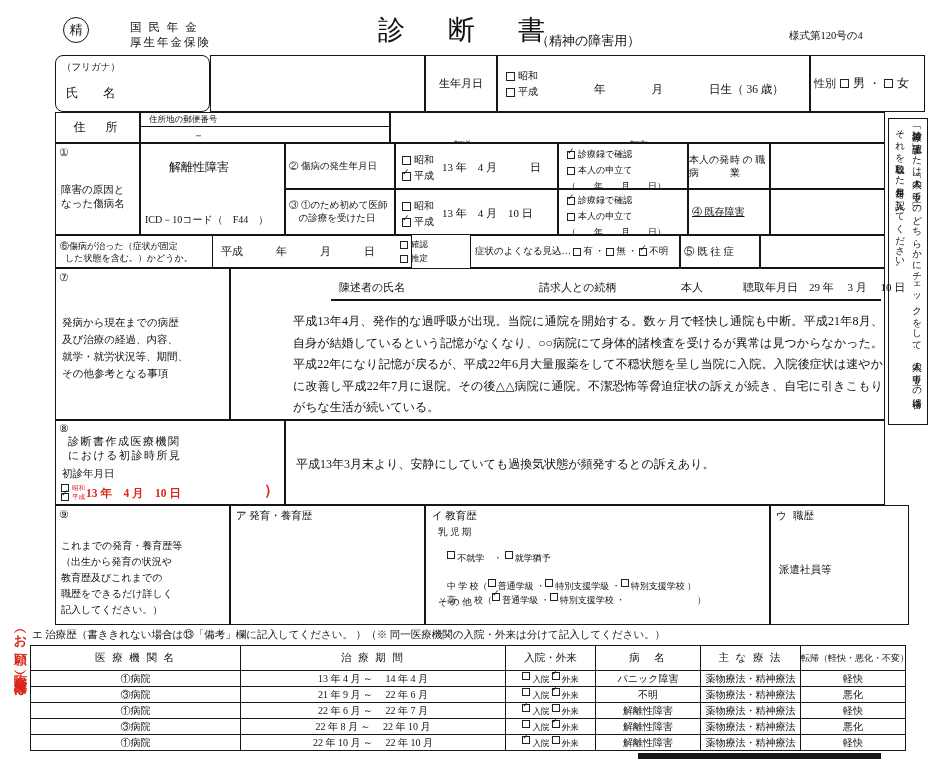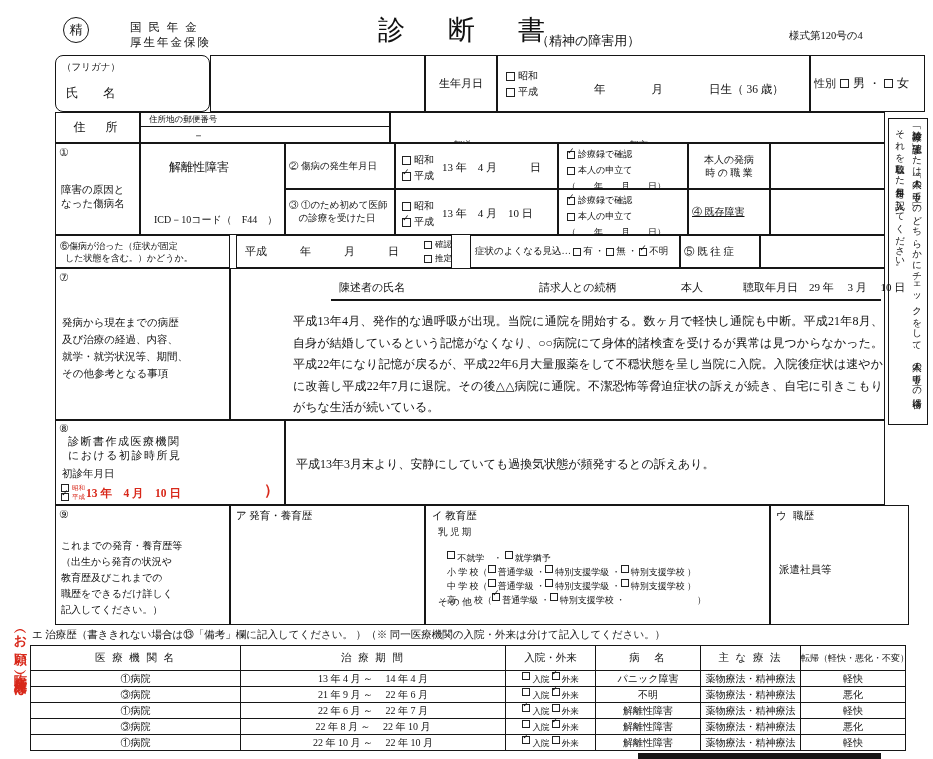--- a/index.html
+++ b/index.html
@@ -84,21 +84,21 @@
   </div>
 </div>
 
 <div class="cell" style="left:55px;top:143px;width:85px;height:92px;">
   <div class="t" style="left:3px;top:2px;font-size:11px;">①</div>
   <div class="t" style="left:5px;top:40px;font-size:10.5px;">障害の原因と</div>
   <div class="t" style="left:5px;top:54px;font-size:10.5px;">なった傷病名</div>
 </div>
 <div class="cell" style="left:140px;top:143px;width:145px;height:92px;">
   <div class="t" style="left:28px;top:16px;font-size:12px;">解離性障害</div>
-  <div class="t" style="left:4px;top:70px;font-size:10px;margin-left:9px;">ICD－10コード（　F44　）</div>
+  <div class="t" style="left:4px;top:70px;font-size:10px;">ICD－10コード（　F44　）</div>
 </div>
 
 <div class="cell" style="left:285px;top:143px;width:110px;height:46px;
      display:flex;align-items:center;">
   <span style="font-size:9.5px;padding-left:3px;">② 傷病の発生年月日</span>
 </div>
 <div class="cell" style="left:395px;top:143px;width:163px;height:46px;">
   <div class="stack" style="left:6px;top:9px;font-size:10px;">
     <div class="ln"><span class="cb"></span><span>昭和</span></div>
     <div class="ln"><span class="cb checked"></span><span>平成</span></div>
@@ -106,21 +106,21 @@
   <div class="t" style="left:46px;top:17px;font-size:11px;">13 年　4 月　　　日</div>
 </div>
 <div class="cell" style="left:558px;top:143px;width:130px;height:46px;">
   <div class="stack" style="left:8px;top:4px;font-size:9px;gap:3px;">
     <div class="ln"><span class="cb sm checked"></span><span>診療録で確認</span></div>
     <div class="ln"><span class="cb sm"></span><span>本人の申立て</span></div>
     <div class="ln"><span>（　　年　　月　　日）</span></div>
   </div>
 </div>
 <div class="cell" style="left:688px;top:143px;width:82px;height:46px;
-     display:flex;flex-direction:column;align-items:center;justify-content:center;font-size:10px;line-height:1.35;">
+     display:flex;align-items:center;justify-content:center;font-size:10px;line-height:1.35;">
   <span>本人の発病</span>
   <span>時 の 職 業</span>
 </div>
 <div class="cell" style="left:770px;top:143px;width:115px;height:46px;"></div>
 
 <div class="cell" style="left:285px;top:189px;width:110px;height:46px;">
   <div class="t" style="left:3px;top:10px;font-size:9.5px;">③ ①のため初めて医師</div>
   <div class="t" style="left:3px;top:23px;font-size:9.5px;">　の診療を受けた日</div>
 </div>
 <div class="cell" style="left:395px;top:189px;width:163px;height:46px;">
@@ -140,21 +140,21 @@
 <div class="cell" style="left:688px;top:189px;width:82px;height:46px;
      display:flex;align-items:center;text-decoration:underline;">
   <span style="font-size:10px;padding-left:3px;">④ 既存障害</span>
 </div>
 <div class="cell" style="left:770px;top:189px;width:115px;height:46px;"></div>
 
 <div class="cell" style="left:55px;top:235px;width:175px;height:33px;">
   <div class="t" style="left:4px;top:5px;font-size:9px;">⑥傷病が治った（症状が固定</div>
   <div class="t" style="left:9px;top:17px;font-size:9px;">した状態を含む。）かどうか。</div>
 </div>
-<div class="cell" style="left:236px;top:235px;width:216px;height:33px;">
+<div class="cell" style="left:212px;top:235px;width:200px;height:33px;">
   <div class="t" style="left:8px;top:9px;font-size:11px;">平成　　　年　　　月　　　日</div>
   <div class="stack" style="left:187px;top:3px;font-size:8.5px;gap:2px;">
     <div class="ln"><span class="cb sm"></span><span>確認</span></div>
     <div class="ln"><span class="cb sm"></span><span>推定</span></div>
   </div>
 </div>
 <div class="cell" style="left:470px;top:235px;width:210px;height:33px;
      display:flex;align-items:center;gap:2px;padding-left:4px;font-size:9.5px;">
   <span>症状のよくなる見込…</span>
   <span class="cb sm"></span>
@@ -216,23 +216,20 @@
   <div class="t" style="left:5px;top:98px;font-size:10px;">記入してください。）</div>
 </div>
 <div class="cell" style="left:230px;top:505px;width:195px;height:120px;">
   <div class="t" style="left:5px;top:4px;font-size:10.5px;">ア 発育・養育歴</div>
 </div>
 <div class="cell" style="left:425px;top:505px;width:345px;height:120px;font-size:9px;">
   <div class="t" style="left:6px;top:4px;font-size:10.5px;">イ 教育歴</div>
   <div class="t" style="left:12px;top:21px;font-size:9.5px;">乳 児 期</div>
   <div class="abs" style="left:12px;top:35px;white-space:pre;">
     <span class="cb sm"></span> <span>不就学</span>　<span>・</span> <span class="cb sm"></span> <span>就学猶予</span>
-  </div>
-  <div class="abs" style="left:12px;top:49px;white-space:pre;">
-    <span>小 学 校（</span><span class="cb sm"></span> <span>普通学級</span> <span>・</span><span class="cb sm"></span> <span>特別支援学級</span> <span>・</span><span class="cb sm"></span> <span>特別支援学校</span> <span>）</span>
   </div>
   <div class="abs" style="left:12px;top:63px;white-space:pre;">
     <span>中 学 校（</span><span class="cb sm"></span> <span>普通学級</span> <span>・</span><span class="cb sm"></span> <span>特別支援学級</span> <span>・</span><span class="cb sm"></span> <span>特別支援学校</span> <span>）</span>
   </div>
   <div class="abs" style="left:12px;top:77px;white-space:pre;">
     <span>高　　校（</span><span class="cb sm checked"></span> <span>普通学級</span> <span>・</span><span class="cb sm"></span> <span>特別支援学校</span> <span>・　　　　　　　　）</span>
   </div>
   <div class="t" style="left:12px;top:91px;font-size:9.5px;">そ の 他</div>
 </div>
 <div class="cell" style="left:770px;top:505px;width:139px;height:120px;font-family:Liberation Mono, monospace;">

